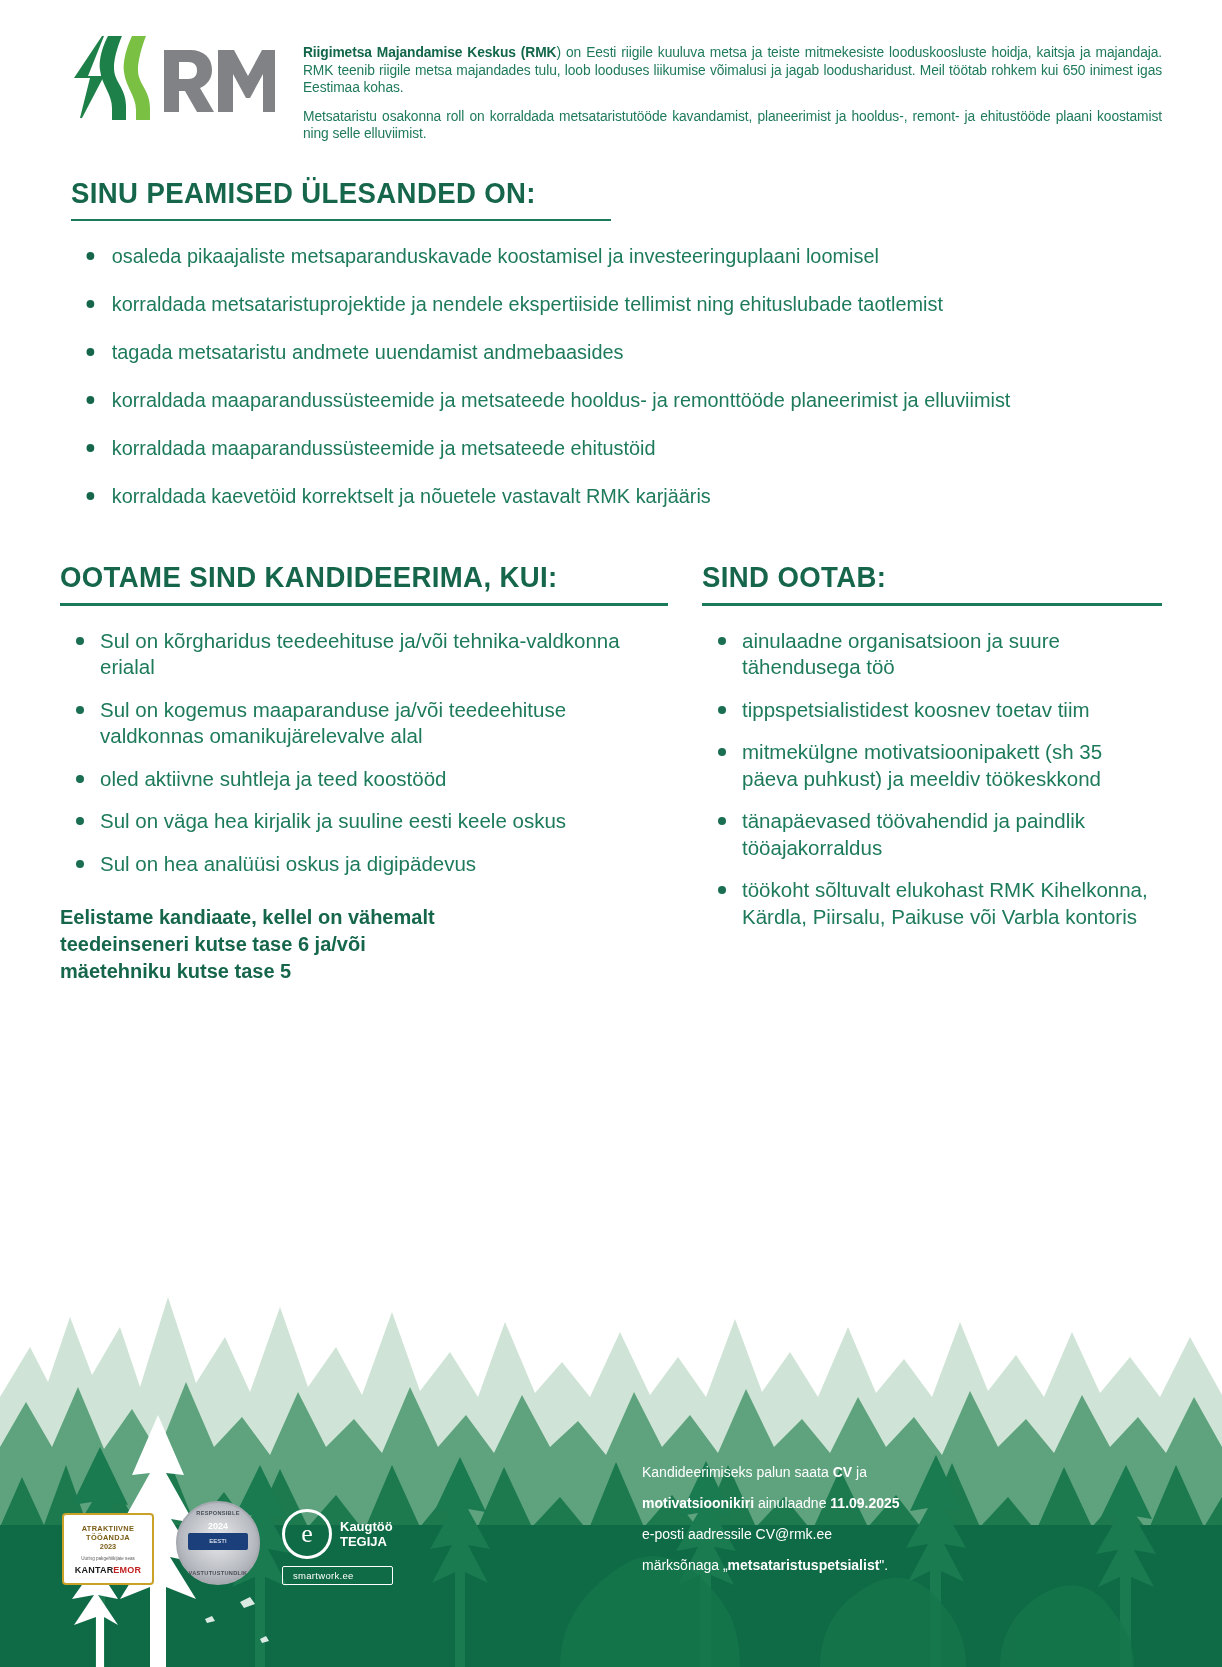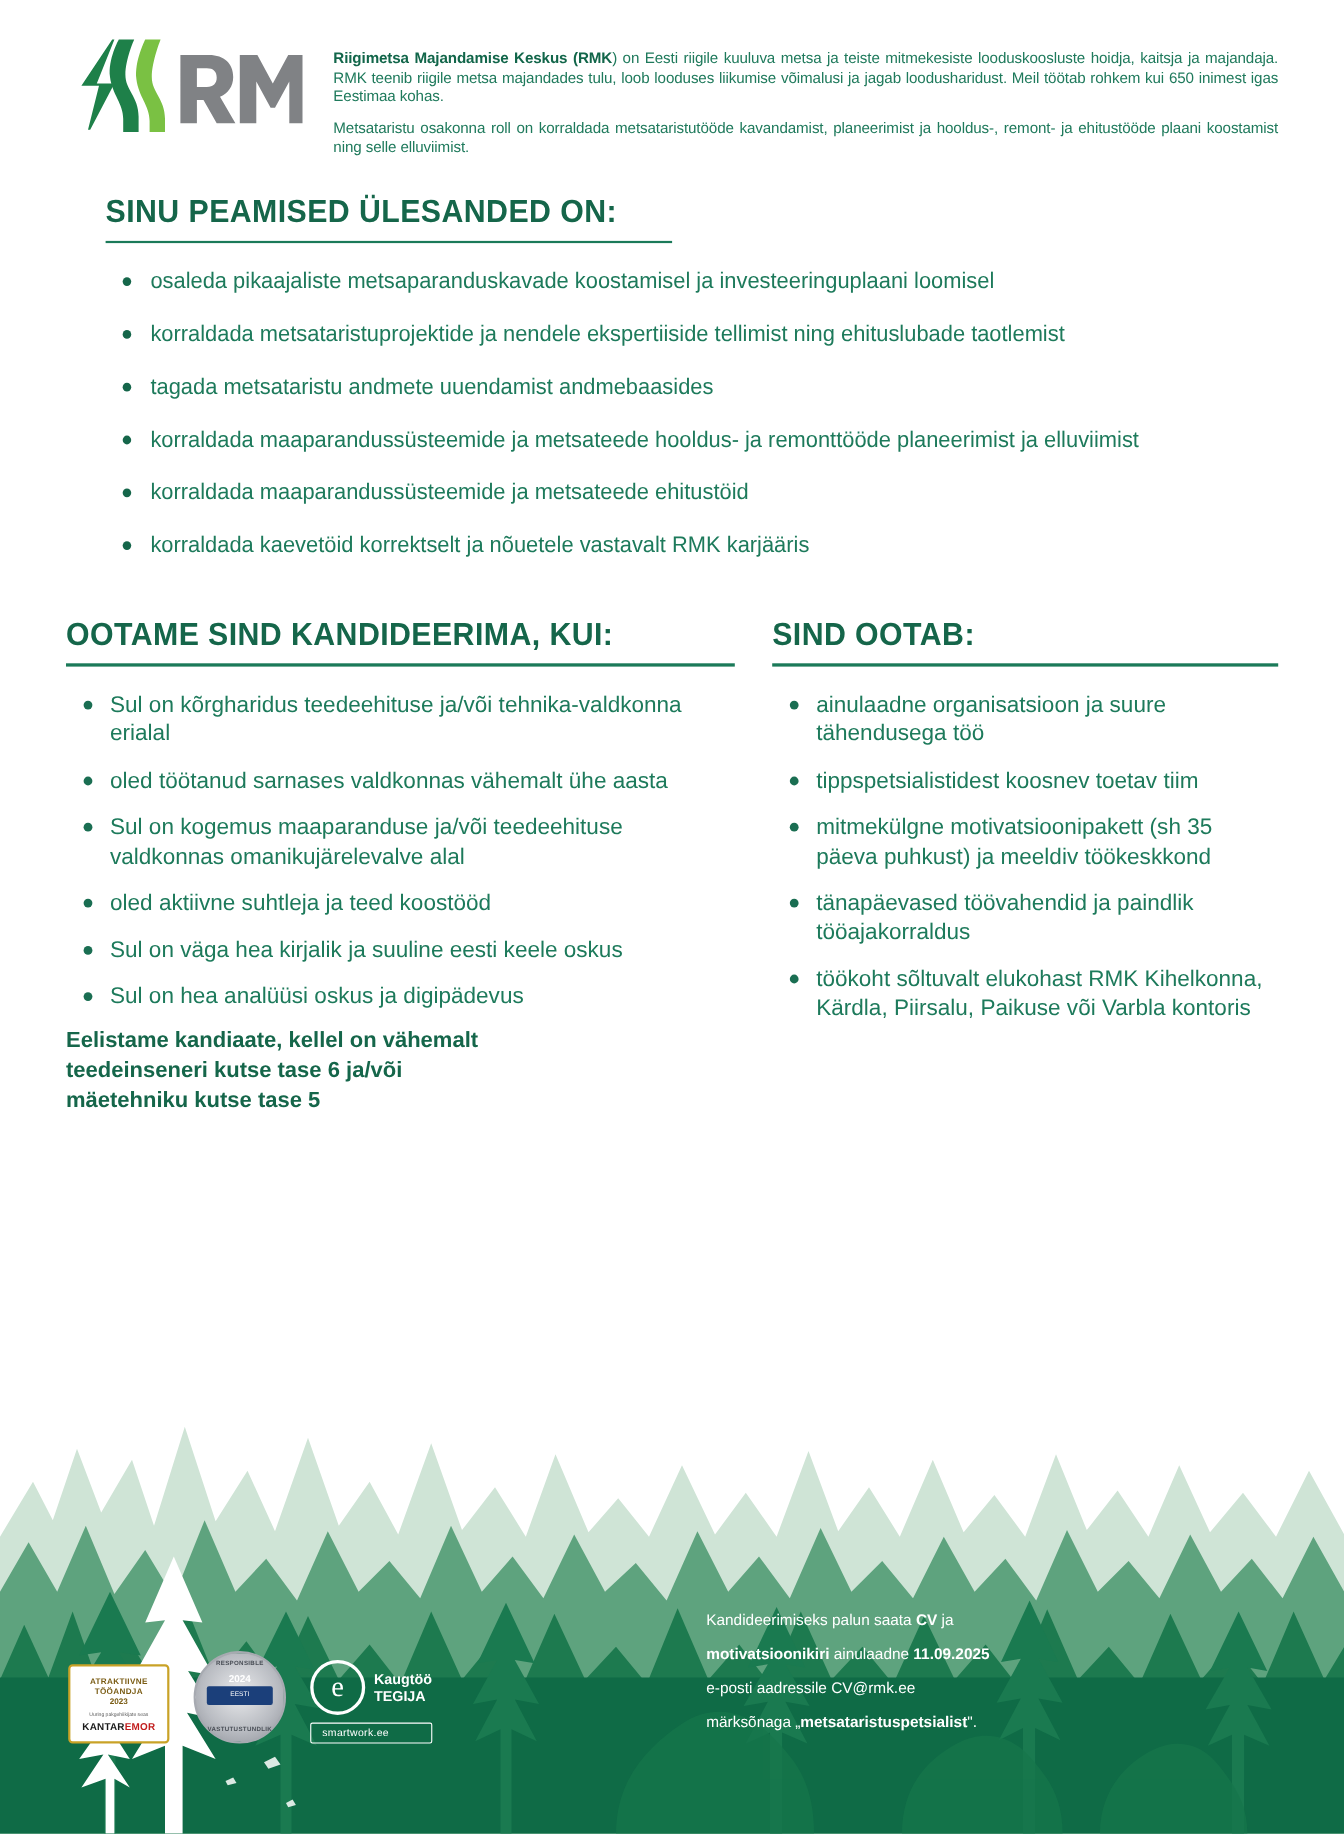--- a/index.html
+++ b/index.html
@@ -38,21 +38,21 @@
     font-family:"Liberation Sans Narrow","Liberation Sans",sans-serif;
     white-space:nowrap;
   }
   .subtitle{
     font-size:38px;line-height:48px;color:#15664a;margin-top:16px;
     font-family:"Liberation Sans Narrow","Liberation Sans",sans-serif;
     transform:scaleX(0.95);transform-origin:left center;
   }
 
   
-  .section{padding:0 96px;margin-top:34px;}
+  .section{padding:0 71px;margin-top:34px;}
   .sect-head{
     font-size:29px;font-weight:bold;color:#15664a;letter-spacing:0.4px;
     font-family:"Liberation Sans Narrow","Liberation Sans",sans-serif;
     transform:scaleX(0.95);transform-origin:left center;
   }
   .sect-rule{height:2.5px;background:#1b7a59;margin-top:9px;}
   .sect-rule.half{width:50%;}
 
   ul.bullets{list-style:none;margin:0;padding:0;}
   ul.bullets li{
@@ -76,21 +76,21 @@
     position:relative;padding-left:40px;margin-top:16px;
     font-size:20.5px;line-height:26.5px;color:#1d7a5b;
     font-family:"Liberation Sans",sans-serif;
   }
   .col-bullets li:first-child{margin-top:12px;}
   .col-bullets li:before{
     content:"";position:absolute;left:16px;top:9px;
     width:8px;height:8px;border-radius:50%;background:#1a6e52;
   }
   .prefer{
-    margin-top:13px;font-size:20px;line-height:27px;font-weight:bold;
+    margin-top:27px;font-size:20px;line-height:27px;font-weight:bold;
     color:#15664a;font-family:"Liberation Sans",sans-serif;max-width:420px;
   }
 
   
   .forest{position:absolute;left:0;bottom:0;width:1222px;height:520px;}
   .forest svg{display:block;width:1222px;height:520px;}
 
   
   .contact{
     position:absolute;right:60px;bottom:86px;width:520px;
@@ -183,21 +183,20 @@
       <li>korraldada kaevetöid korrektselt ja nõuetele vastavalt RMK karjääris</li>
     </ul>
   </div>
 
   <div class="cols">
     <div class="col-left">
       <div class="sect-head">OOTAME SIND KANDIDEERIMA, KUI:</div>
       <div class="sect-rule"></div>
       <ul class="col-bullets">
         <li>Sul on kõrgharidus teedeehituse ja/või tehnika-valdkonna erialal</li>
-        <li>oled töötanud sarnases valdkonnas vähemalt ühe aasta</li>
         <li>Sul on kogemus maaparanduse ja/või teedeehituse valdkonnas omanikujärelevalve alal</li>
         <li>oled aktiivne suhtleja ja teed koostööd</li>
         <li>Sul on väga hea kirjalik ja suuline eesti keele oskus</li>
         <li>Sul on hea analüüsi oskus ja digipädevus</li>
       </ul>
       <div class="prefer">Eelistame kandiaate, kellel on vähemalt teedeinseneri kutse tase 6 ja/või mäetehniku kutse tase 5</div>
     </div>
 
     <div class="col-right">
       <div class="sect-head">SIND OOTAB:</div>

